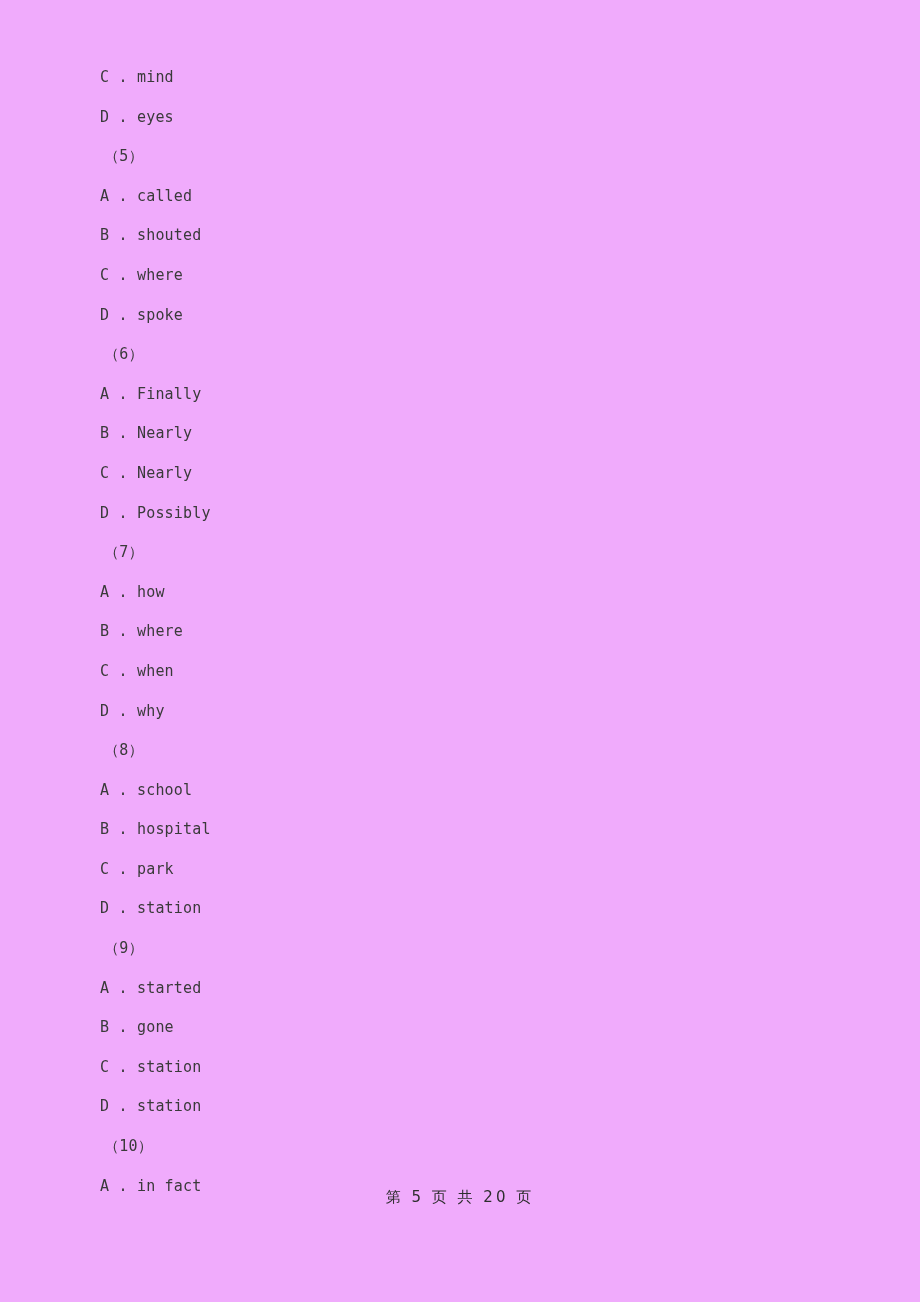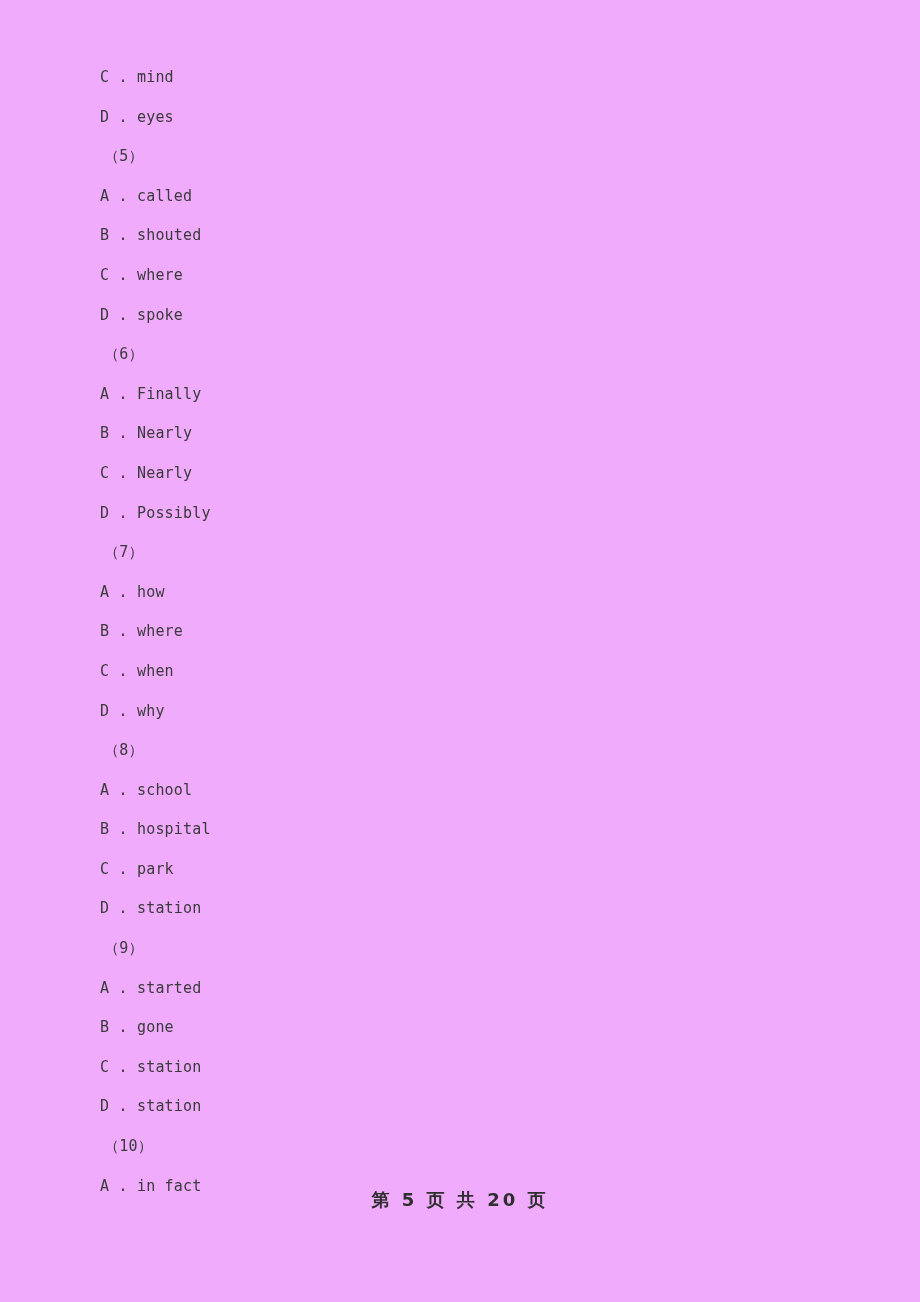--- a/index.html
+++ b/index.html
@@ -51,25 +51,24 @@
     font-size: 15px;
   }
 
   #footer {
     position: absolute;
     left: 0;
     top: 1188px;
     width: 920px;
     text-align: center;
     font-family: "DejaVu Sans", "Liberation Sans", sans-serif;
-    font-size: 18px;
+    font-size: 15px;
     color: #2e2e2e;
     letter-spacing: 3px;
     white-space: pre;
-    font-weight: bold;
   }
 </style>
 </head>
 <body>
 
 <div id="page">
 
   <div id="content">
       <div class="line option">C . mind</div>
       <div class="line option">D . eyes</div>

